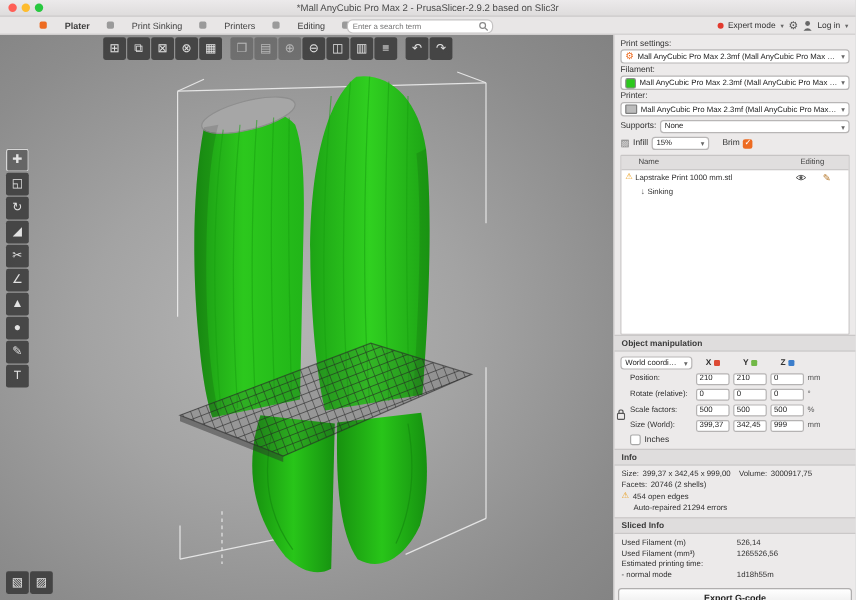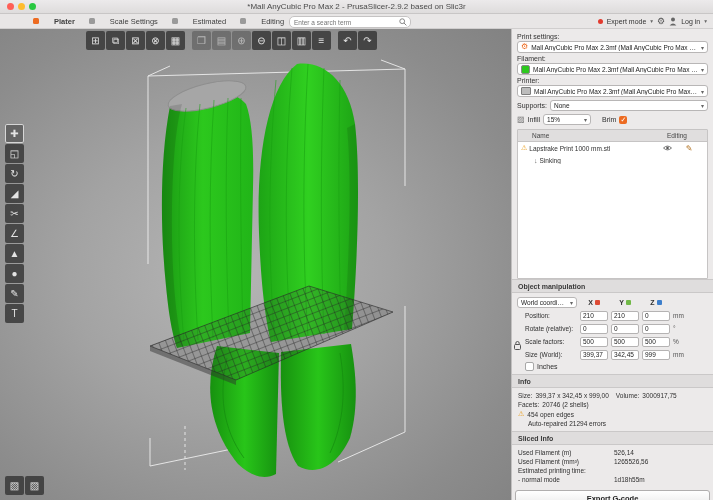--- a/index.html
+++ b/index.html
@@ -121,25 +121,25 @@
 </div>
 
 <div class="menubar">
   <div class="tabs">
     <div class="tab active">
       <span class="tab-icon" style="background:#ed6b21"></span>
       <span>Plater</span>
     </div>
     <div class="tab">
       <span class="tab-icon"></span>
-      <span>Scale Settings</span>
+      <span>Print Sinking</span>
     </div>
     <div class="tab">
       <span class="tab-icon"></span>
-      <span>Estimated</span>
+      <span>Printers</span>
     </div>
     <div class="tab">
       <span class="tab-icon"></span>
       <span>Editing</span>
     </div>
     <div class="tab">
       <span class="tab-icon"></span>
       <span>Printables</span>
     </div>
   </div>

